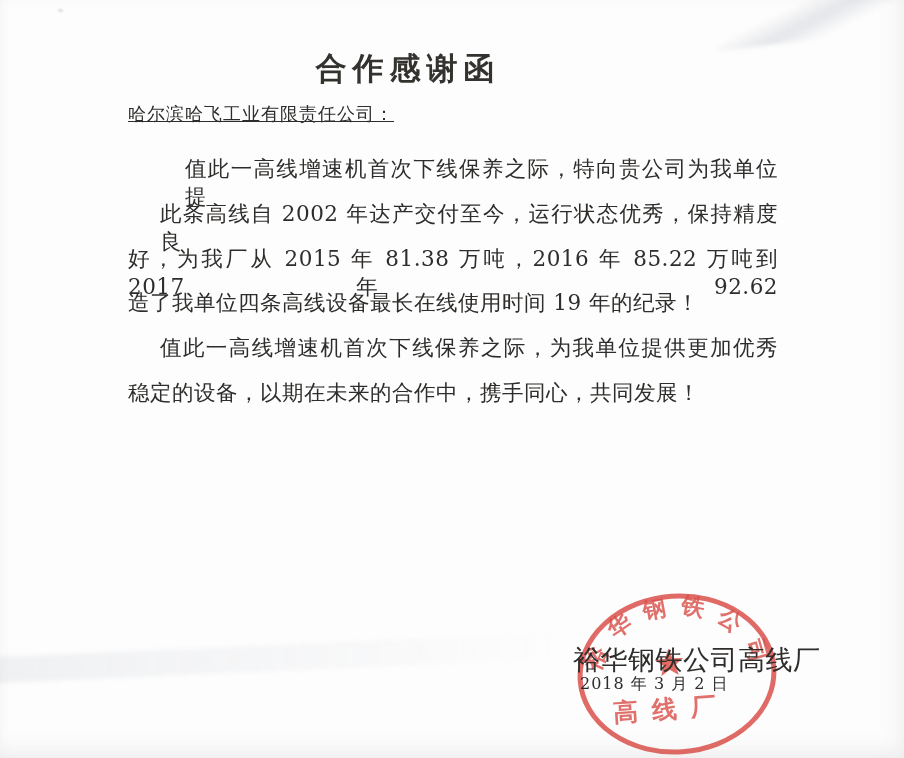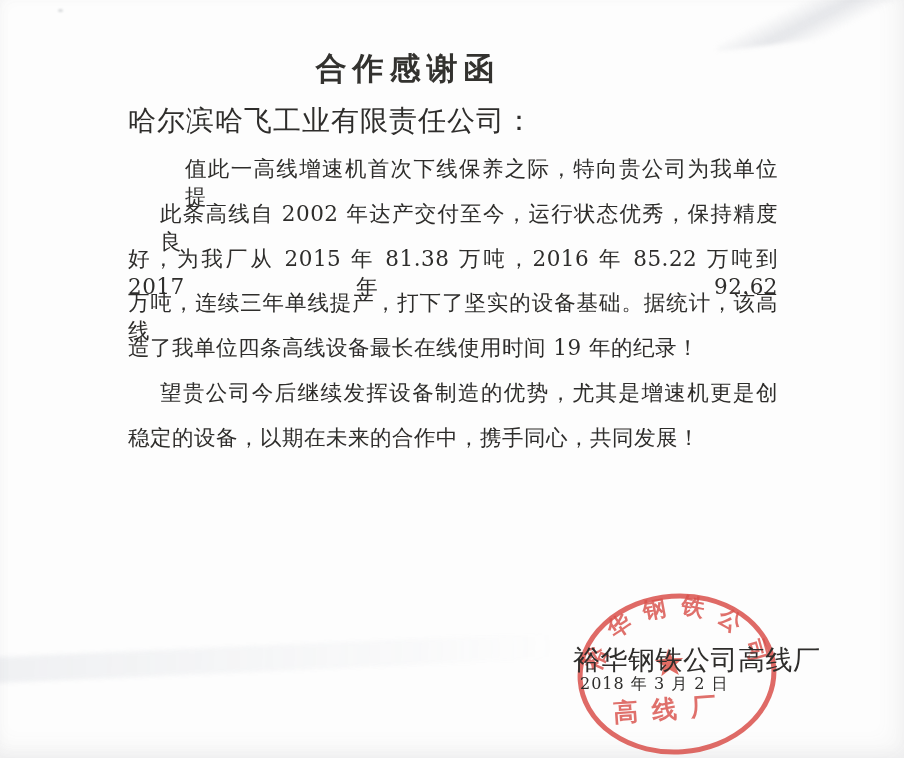--- a/index.html
+++ b/index.html
@@ -13,21 +13,21 @@
     box-shadow:inset -8px -10px 22px rgba(100,100,110,.06), inset 0 -5px 12px rgba(120,120,130,.05);
   }
   .doc-title{
     position:absolute;left:0;top:48px;width:816px;
     text-align:center;
     font-size:31px;font-weight:600;letter-spacing:6px;
     color:#33322f;
   }
   .addressee{
     position:absolute;left:128px;top:102px;
-    font-size:28px;letter-spacing:1px;
+    font-size:18px;letter-spacing:1px;text-decoration:underline;
   }
   .body-lines{
     position:absolute;left:128px;top:155px;width:650px;
     font-size:21.5px;
   }
   .body-line{
     height:44.8px;line-height:28px;
     white-space:nowrap;
     letter-spacing:.5px;
   }
@@ -80,23 +80,22 @@
   <div class="speck"></div>
 
   <div class="doc-title">合作感谢函</div>
 
   <div class="addressee">哈尔滨哈飞工业有限责任公司：</div>
 
   <div class="body-lines">
       <div class="body-line indent-large justified">值此一高线增速机首次下线保养之际，特向贵公司为我单位提</div>
       <div class="body-line indent-small justified">此条高线自 2002 年达产交付至今，运行状态优秀，保持精度良</div>
       <div class="body-line justified">好，为我厂从 2015 年 81.38 万吨，2016 年 85.22 万吨到 2017 年 92.62</div>
-      <div class="body-line justified">万吨，连续三年单线提产，打下了坚实的设备基础。据统计，该高线</div>
       <div class="body-line">造了我单位四条高线设备最长在线使用时间 19 年的纪录！</div>
-      <div class="body-line indent-small justified">望贵公司今后继续发挥设备制造的优势，尤其是增速机更是创</div>
+      <div class="body-line indent-small justified">值此一高线增速机首次下线保养之际，为我单位提供更加优秀</div>
       <div class="body-line">稳定的设备，以期在未来的合作中，携手同心，共同发展！</div>
     </div>
 
   <div class="signature">裕华钢铁公司高线厂</div>
 
   <div class="date-line">2018 年 3 月 2 日</div>
 
   <svg class="stamp" viewBox="0 0 218 176" xmlns="http://www.w3.org/2000/svg">
     <g transform="rotate(-4 109 89)">
       <ellipse cx="109" cy="89" rx="97" ry="78" fill="none" stroke="#d6423c" stroke-width="5" stroke-opacity="0.85"></ellipse>

